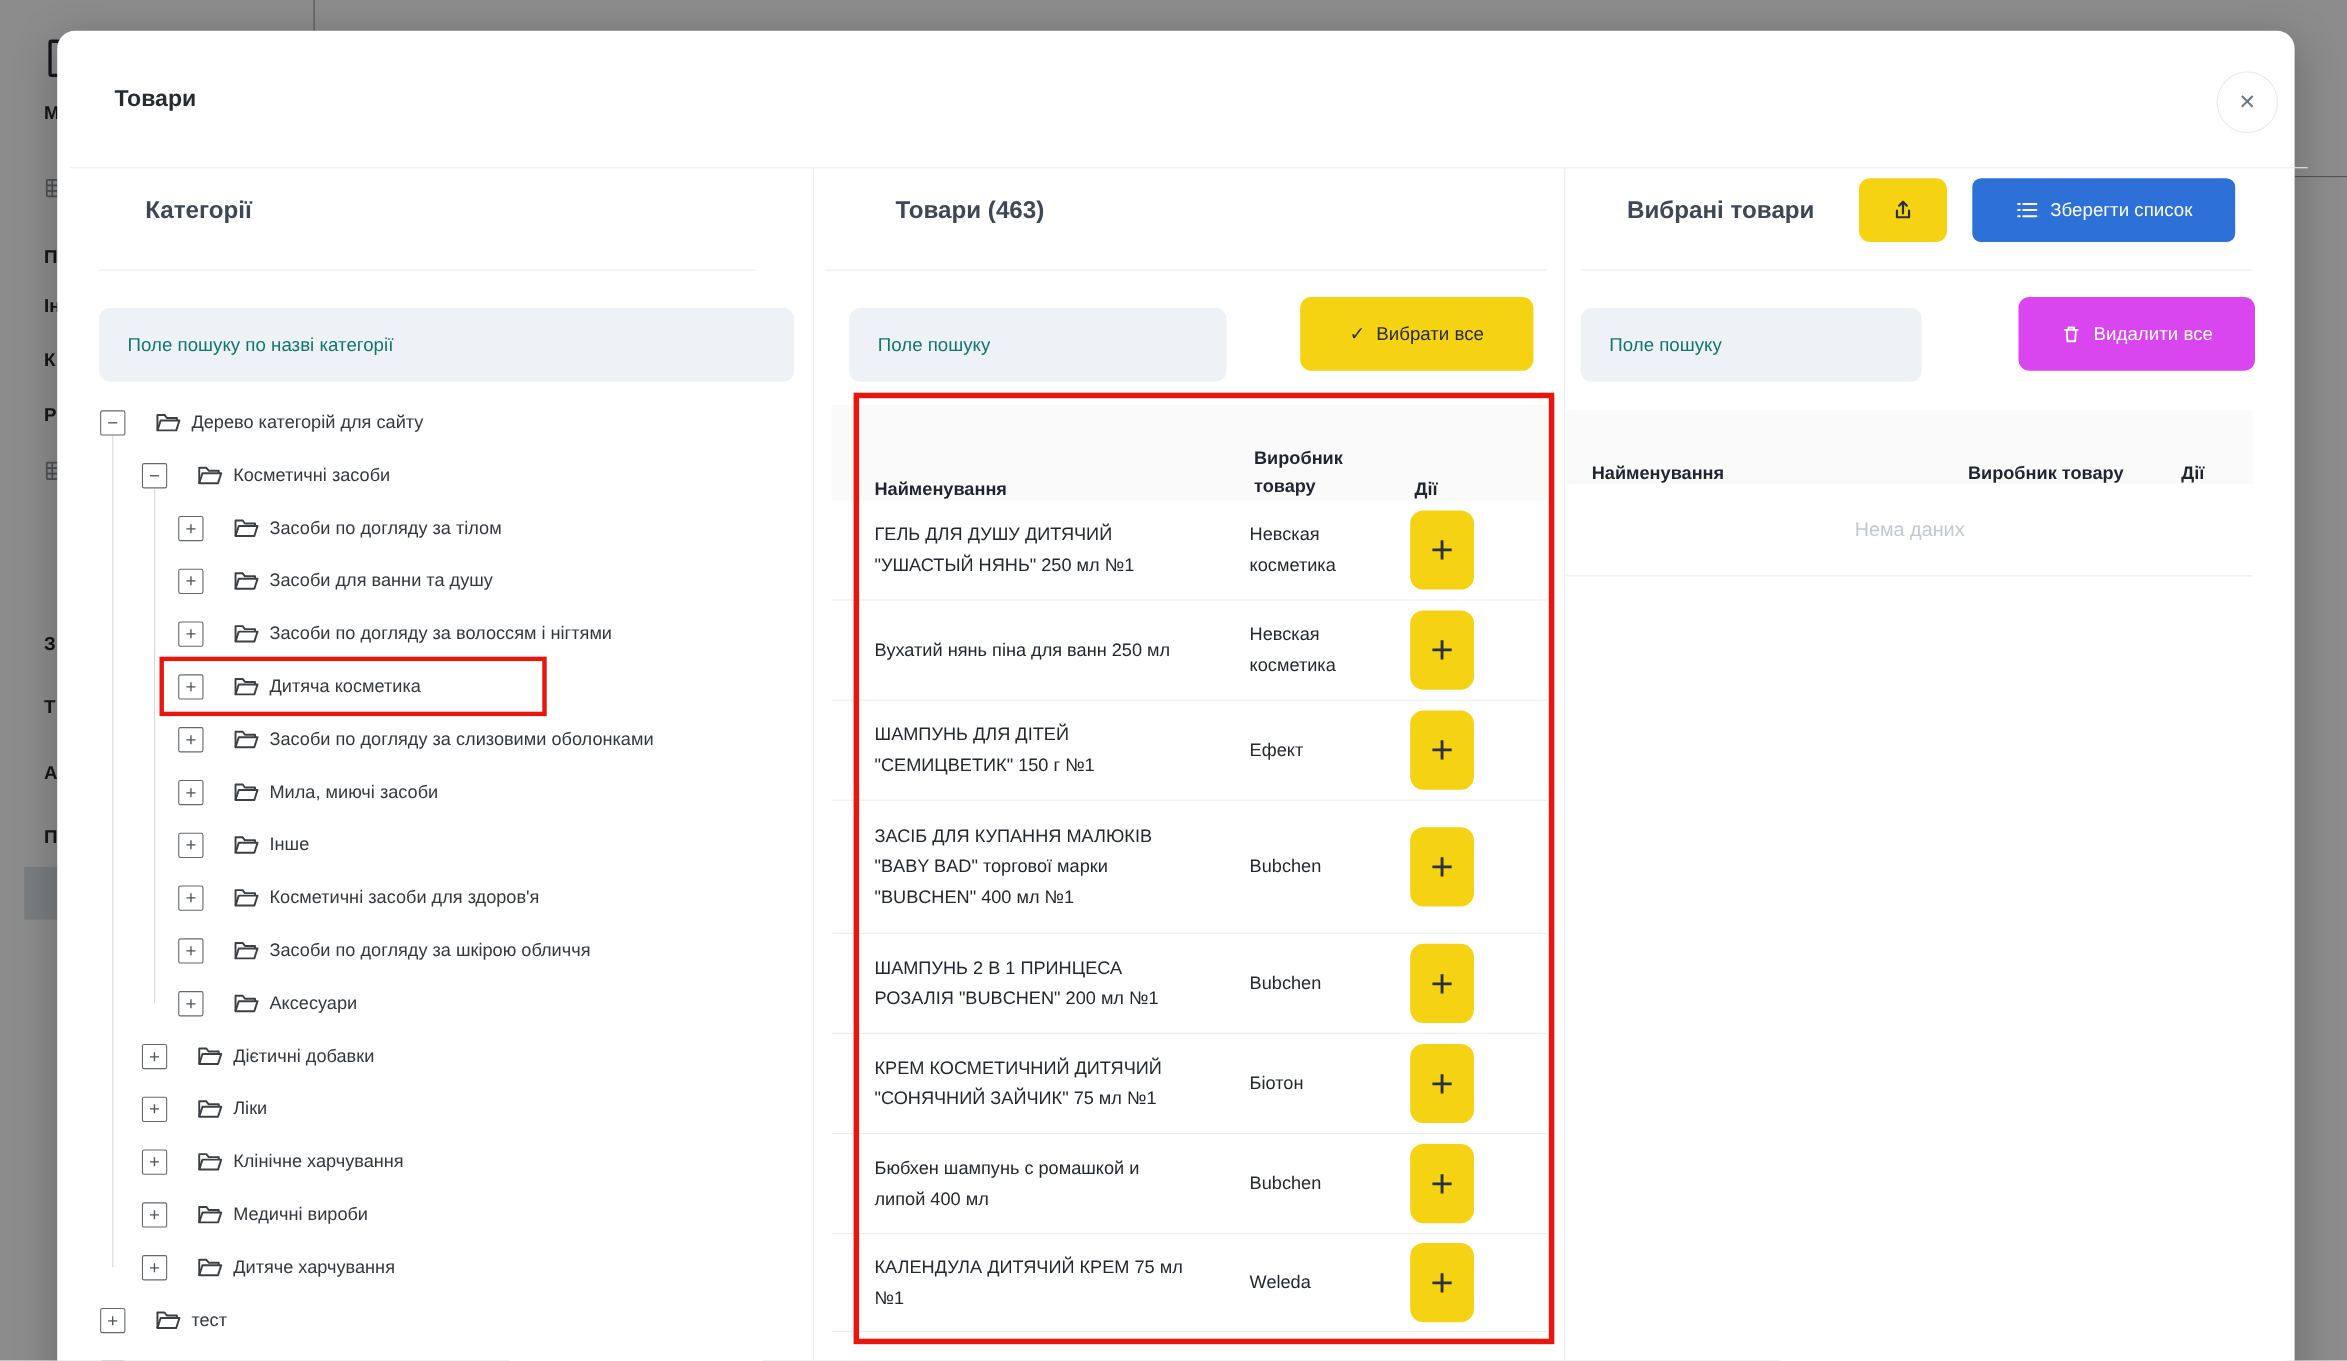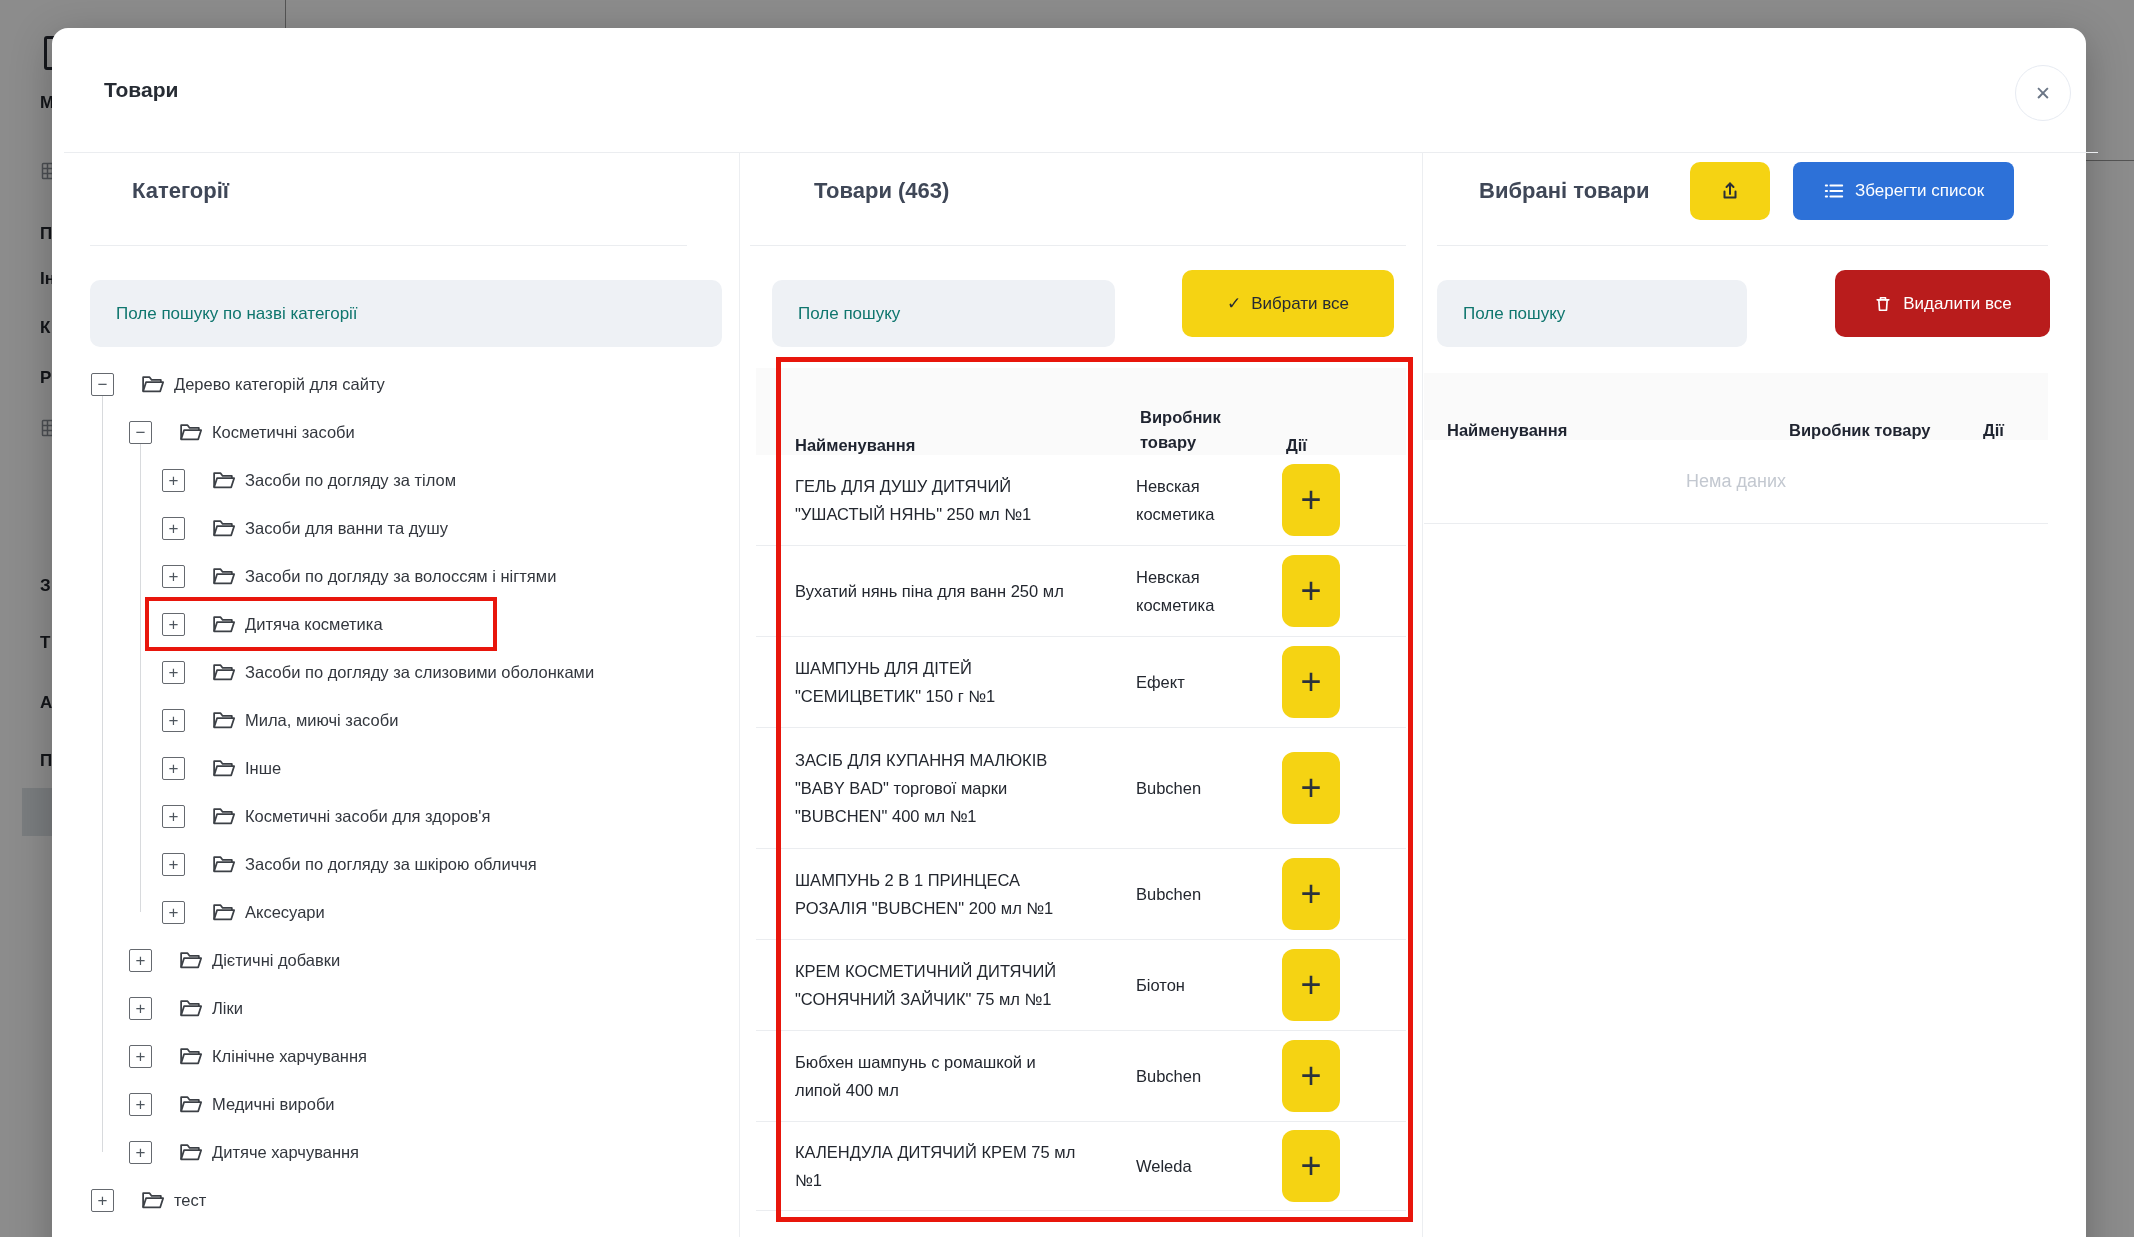--- a/index.html
+++ b/index.html
@@ -41,25 +41,25 @@
 
   .search-box{
     position:absolute;height:67px;background:#eef1f5;border-radius:10px;
     display:flex;align-items:center;padding:0 26px;box-sizing:border-box;
     font-size:17px;color:#0f766e;margin-top:10px;
   }
 
   .btn{display:flex;align-items:center;justify-content:center;gap:10px;box-sizing:border-box;cursor:pointer;}
   .btn-yellow{background:var(--yellow);border-radius:10px;color:#262b33;font-size:17px;font-weight:500;}
   .btn-blue{background:var(--blue);border-radius:8px;color:#ffffff;font-size:17px;font-weight:500;}
-  .btn-disabled{background:#b91c1c;border-radius:10px;color:#ffffff;font-size:17px;font-weight:500;cursor:default;}
+  .btn-disabled{background:#d946ef;border-radius:10px;color:#ffffff;font-size:17px;font-weight:500;cursor:default;}
 
   #select-all-btn{position:absolute;left:1130px;top:242px;width:212px;height:67px;}
   #upload-btn{position:absolute;left:1638px;top:134px;width:80px;height:58px;}
-  #save-list-btn{position:absolute;left:1741px;top:134px;width:221px;height:58px;}
+  #save-list-btn{position:absolute;left:1741px;top:134px;width:239px;height:58px;}
   #delete-all-btn{position:absolute;left:1783px;top:242px;width:215px;height:67px;}
 
   
   #tree{position:absolute;left:39px;top:332px;width:645px;}
   .tree-row{height:48px;display:flex;align-items:center;position:relative;}
   .tree-row .expander{
     width:23px;height:23px;border:1.5px solid #65696f;border-radius:2px;box-sizing:border-box;
     display:flex;align-items:center;justify-content:center;
     font-size:17px;line-height:1;color:#4e565e;background:#fff;flex:none;cursor:pointer;
   }

